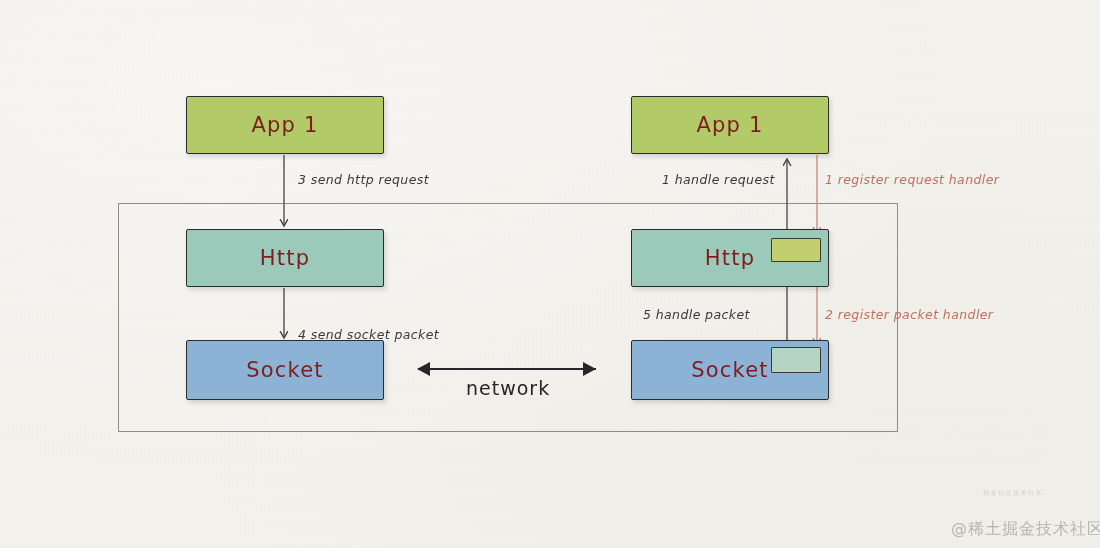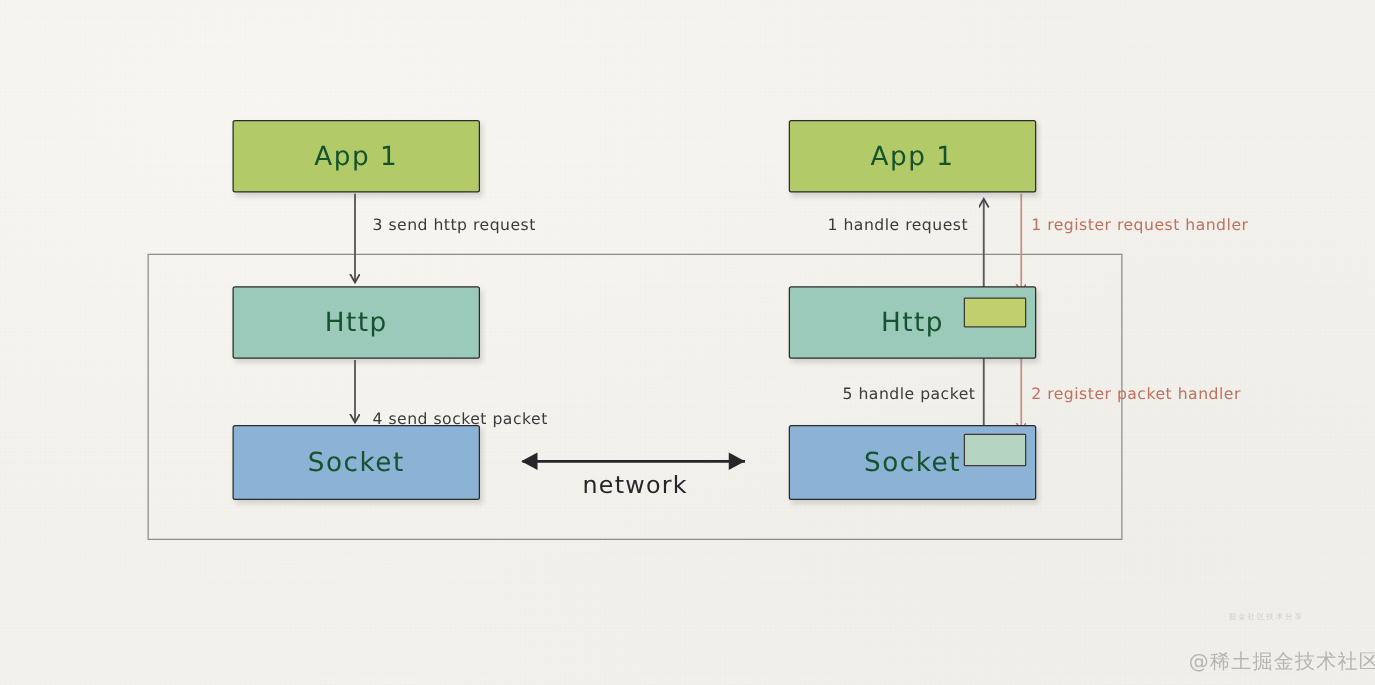--- a/index.html
+++ b/index.html
@@ -39,21 +39,21 @@
     border-radius: 2px;
     display: flex;
     align-items: center;
     justify-content: center;
     box-shadow: 2px 3px 4px rgba(80,80,70,.18);
   }
   .box-label {
     font-family: "DejaVu Sans", sans-serif;
     font-size: 21px;
     letter-spacing: 1.2px;
-    color: #14532d;
+    color: #7f1d1d;
   }
   .app-box  { background: #b3ca69; }
   .http-box { background: #9bc9ba; }
   .sock-box { background: #8cb3d6; }
 
   .slot {
     position: absolute;
     box-sizing: border-box;
     border: 1.4px solid #3a3a32;
     border-radius: 1px;
@@ -61,22 +61,22 @@
   .slot-olive { background: #c2cf6e; }
   .slot-teal  { background: #b5d5c2; }
 
   .lbl {
     position: absolute;
     font-family: "DejaVu Sans", sans-serif;
     font-size: 12.5px;
     letter-spacing: .4px;
     white-space: nowrap;
   }
-  .lbl-dark { color: #3a3a3c; }
-  .lbl-red  { color: #c0705e; }
+  .lbl-dark { color: #3a3a3c; font-style: italic; }
+  .lbl-red  { color: #c0705e; font-style: italic; }
 
   .network-lbl {
     position: absolute;
     font-size: 19px;
     letter-spacing: 1px;
     color: #26262a;
     white-space: nowrap;
     margin-top: 42px;
   }
 
@@ -168,21 +168,21 @@
     <span class="box-label">Socket</span>
     <span class="slot slot-teal" style="left:139px; top:6px; width:50px; height:26px;"></span>
   </div>
 
   <span class="lbl lbl-dark" style="left:298px; top:172px;">3 send http request</span>
 
   <span class="lbl lbl-dark" style="left:298px; top:307px;margin-top:20px;">4 send socket packet</span>
 
   <span class="lbl lbl-dark" style="left:662px; top:172px;">1 handle request</span>
 
-  <span class="lbl lbl-dark" style="left:674px; top:307px;">5 handle packet</span>
+  <span class="lbl lbl-dark" style="left:643px; top:307px;">5 handle packet</span>
 
   <span class="lbl lbl-red" style="left:825px; top:172px;">1 register request handler</span>
 
   <span class="lbl lbl-red" style="left:825px; top:307px;">2 register packet handler</span>
 
   <span class="network-lbl" style="left:466px; top:335px;">network</span>
 
   <span class="watermark" id="wm-faint" style="left:983px; top:489px;">掘金社区技术分享</span>
 
   <span class="watermark" id="wm-main" style="left:951px; top:519px;">@稀土掘金技术社区</span>

